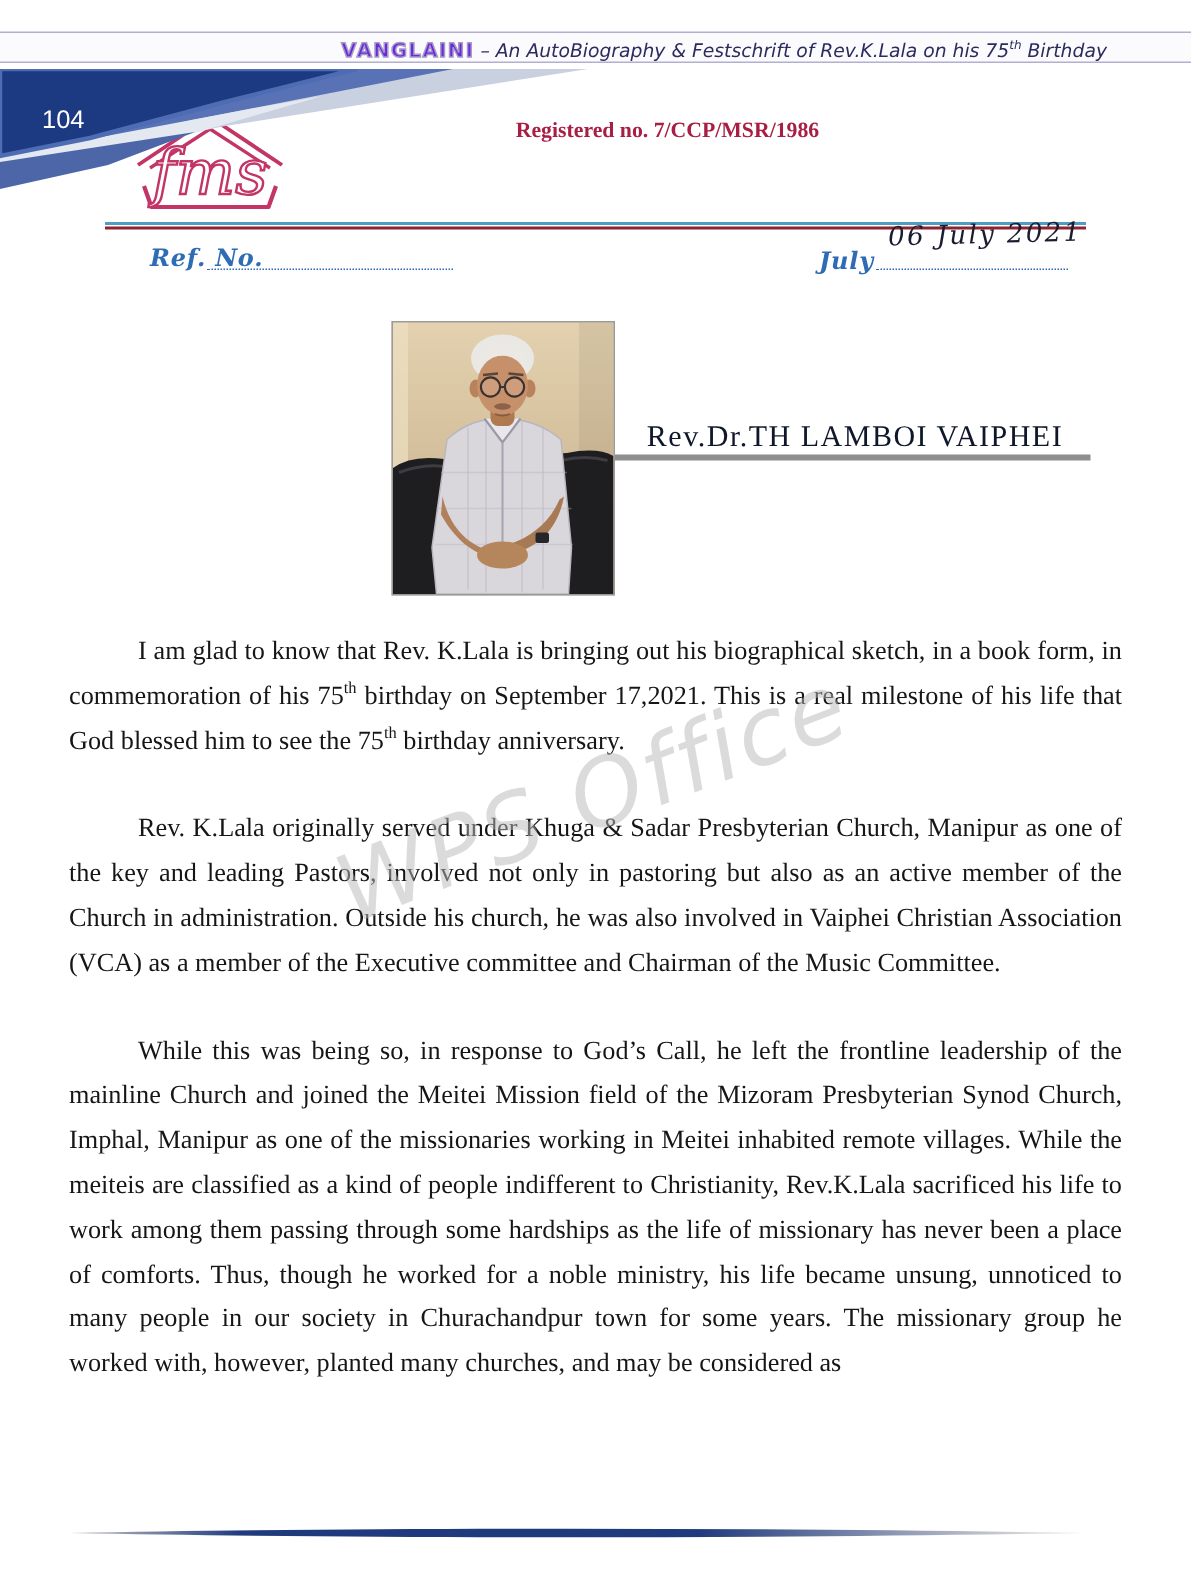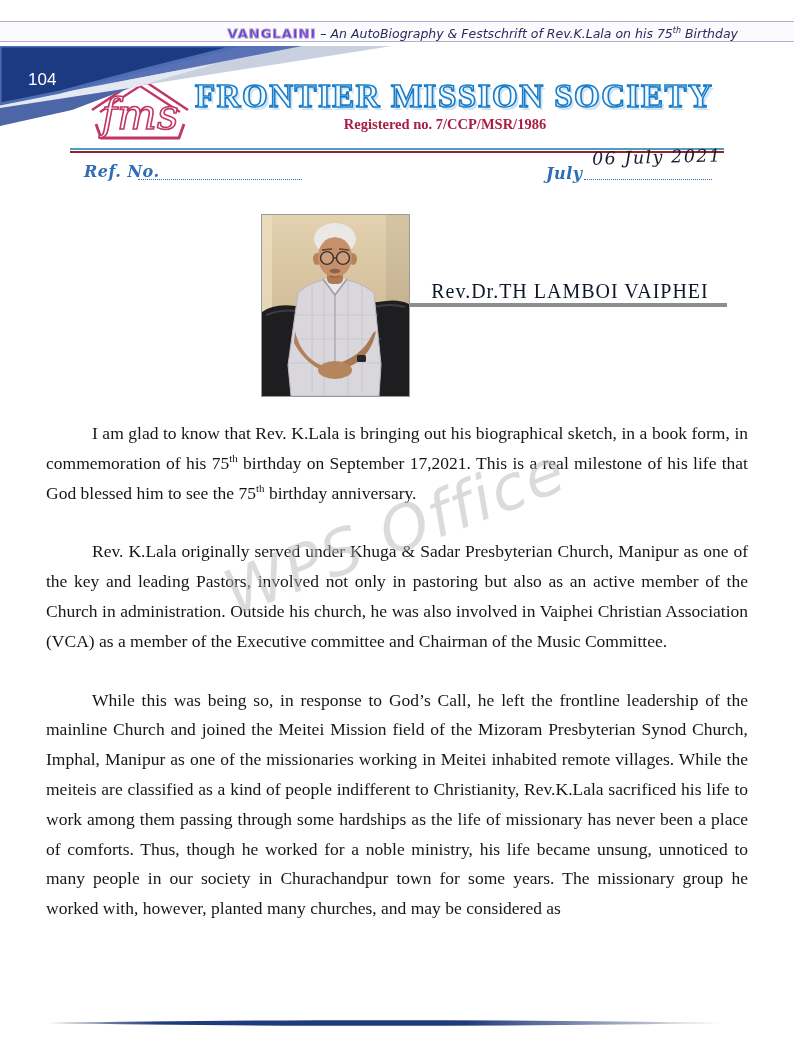--- a/index.html
+++ b/index.html
@@ -119,28 +119,27 @@
   <div class="logo">
     <svg width="112" height="88" viewBox="0 0 112 88">
       <path d="M8,38 L56,6 L104,38" fill="none" stroke="#c23566" stroke-width="2.6" stroke-linejoin="round"></path>
       <path d="M16,40 L56,14 L96,40" fill="none" stroke="#c23566" stroke-width="2.2" stroke-linejoin="round"></path>
       <path d="M12,52 L17,66 L95,66 L100,52" fill="none" stroke="#c23566" stroke-width="2.8" stroke-linejoin="round"></path>
       <text x="56" y="57" font-size="42" font-style="italic" font-family="DejaVu Serif, serif" text-anchor="middle" fill="#ffffff" stroke="#c23566" stroke-width="1.6">fms</text>
     </svg>
   </div>
 
   <div class="org-block">
-    <div class="org-name">FRONTIER MISSION SOCIETY</div>
     <div class="org-reg">Registered no. 7/CCP/MSR/1986</div>
   </div>
 
   <div class="sep-blue"></div>
   <div class="sep-red"></div>
 
-  <div class="script-label" style="left:84px; top:162px;">Ref. No.</div>
+  <div class="script-label" style="left:100px; top:162px;">Ref. No.</div>
   <div class="dotted" style="left:138px; top:164px; width:164px;"></div>
   <div class="script-label" style="left:546px; top:164px;">July</div>
   <div class="dotted" style="left:584px; top:164px; width:128px;"></div>
   <div class="date-value">06 July 2021</div>
 
   <div class="photo">
     <svg width="147" height="181" viewBox="0 0 147 181">
       <defs>
         <linearGradient id="wall" x1="0" y1="0" x2="0" y2="1">
           <stop offset="0" stop-color="#e3d1af"></stop>

